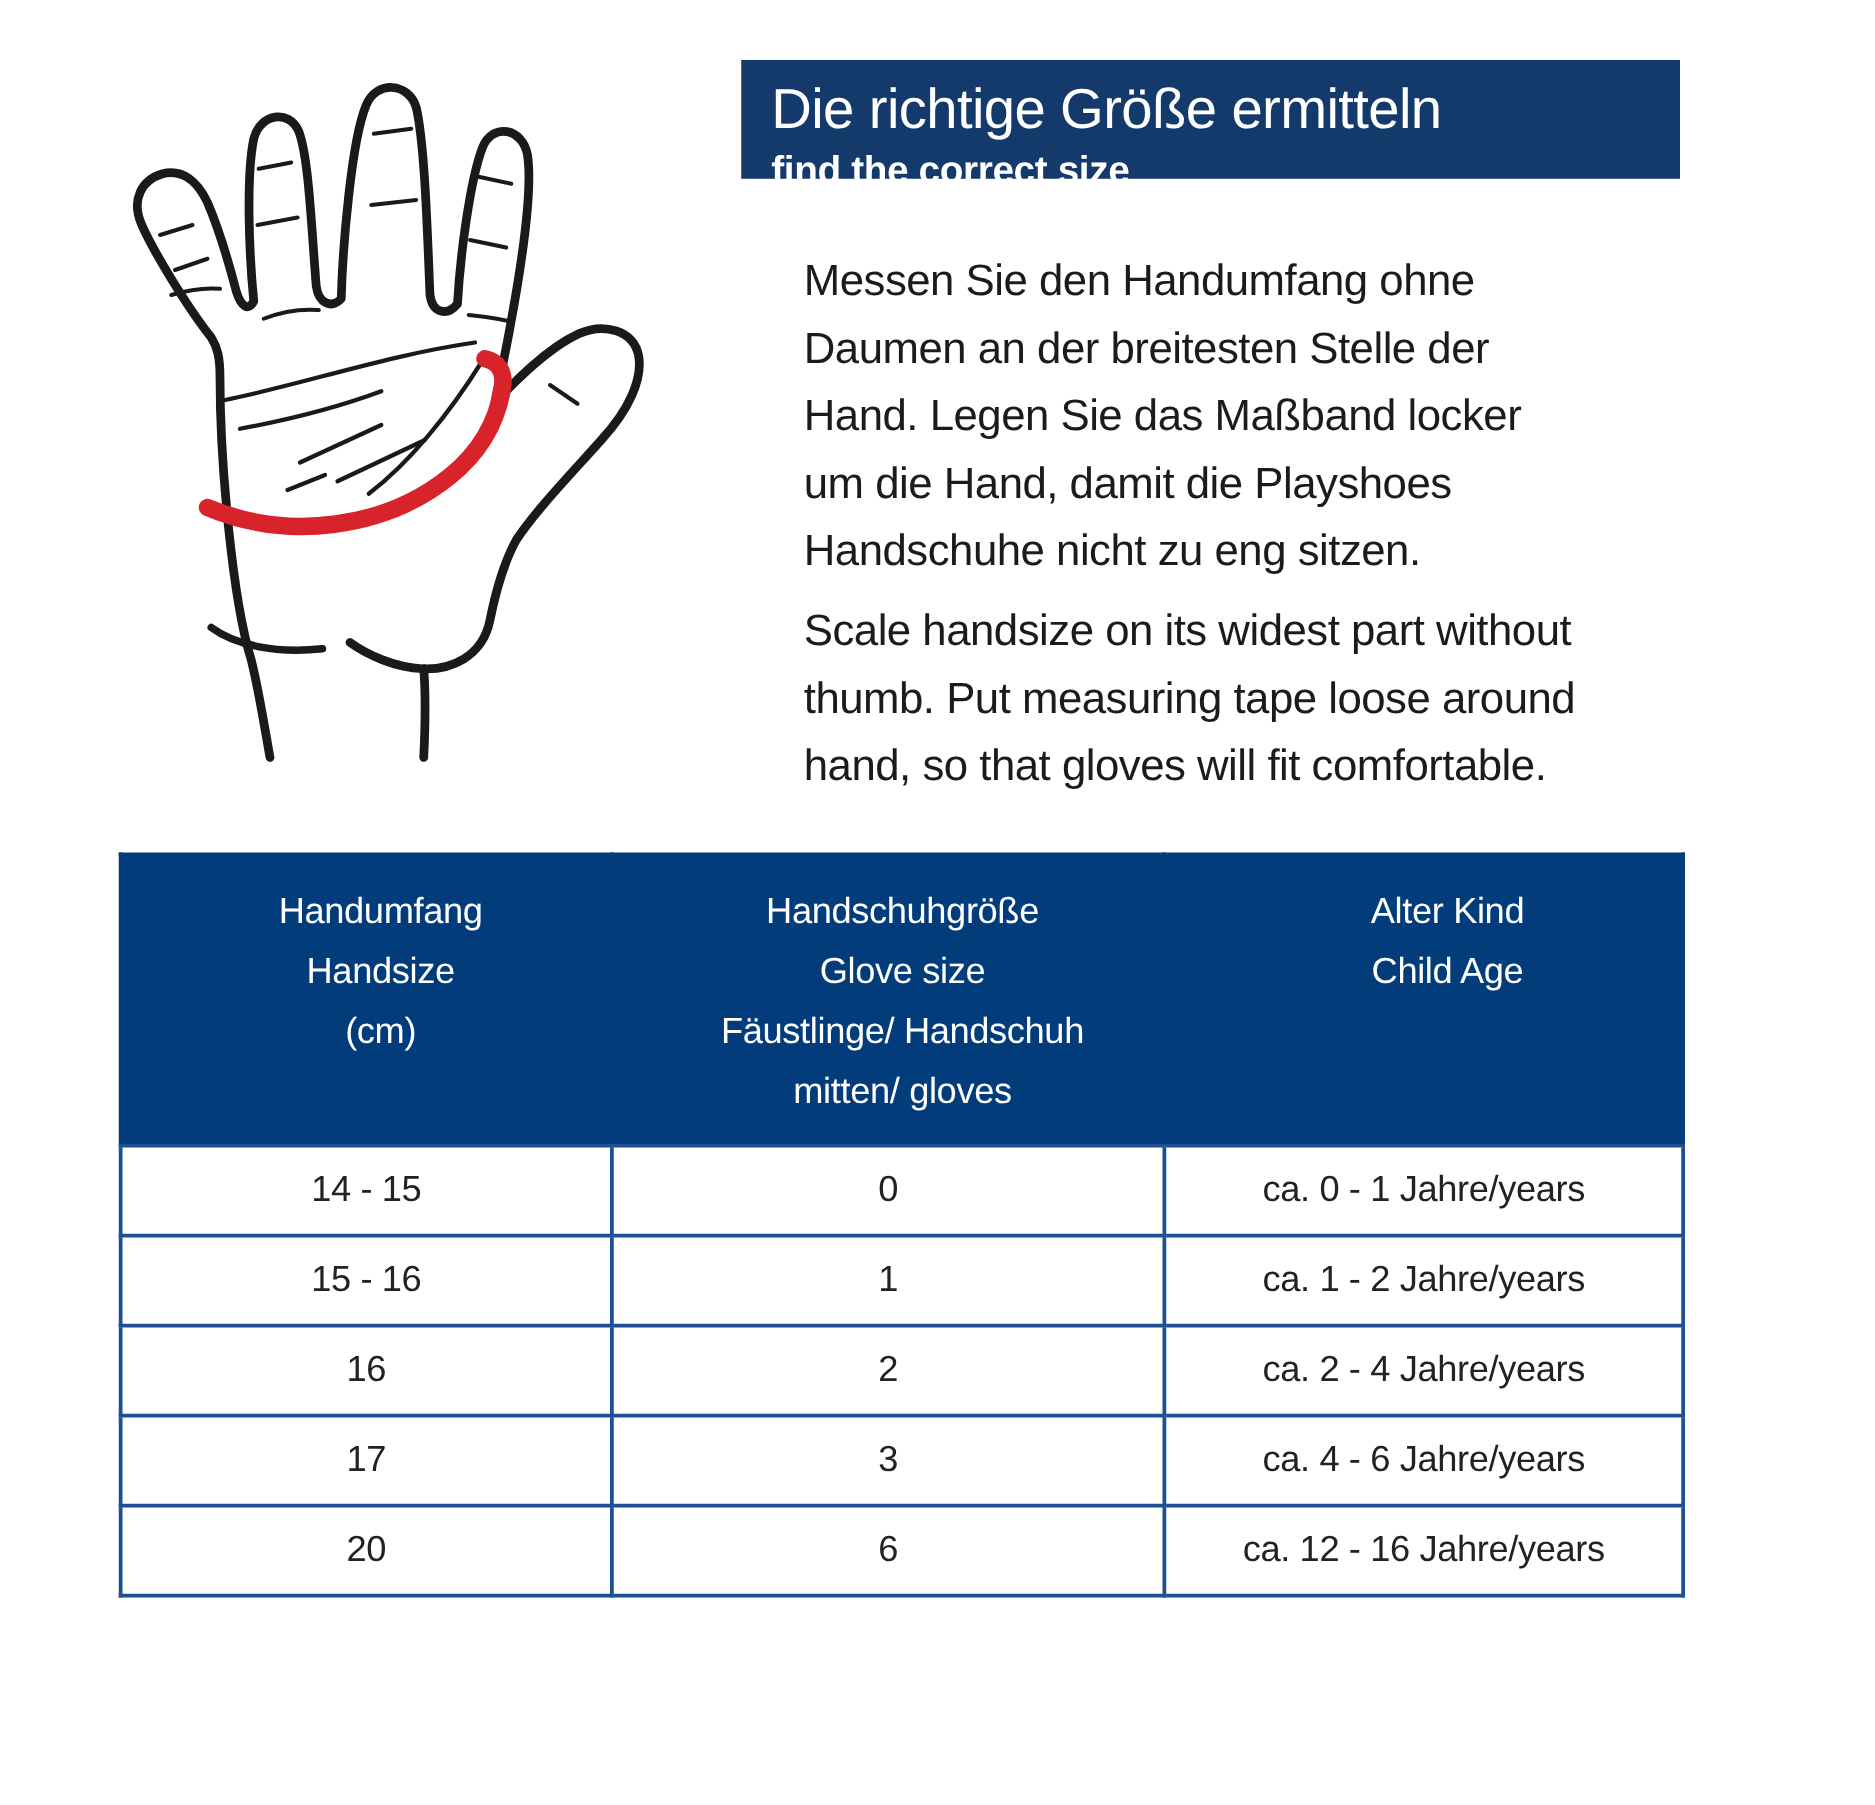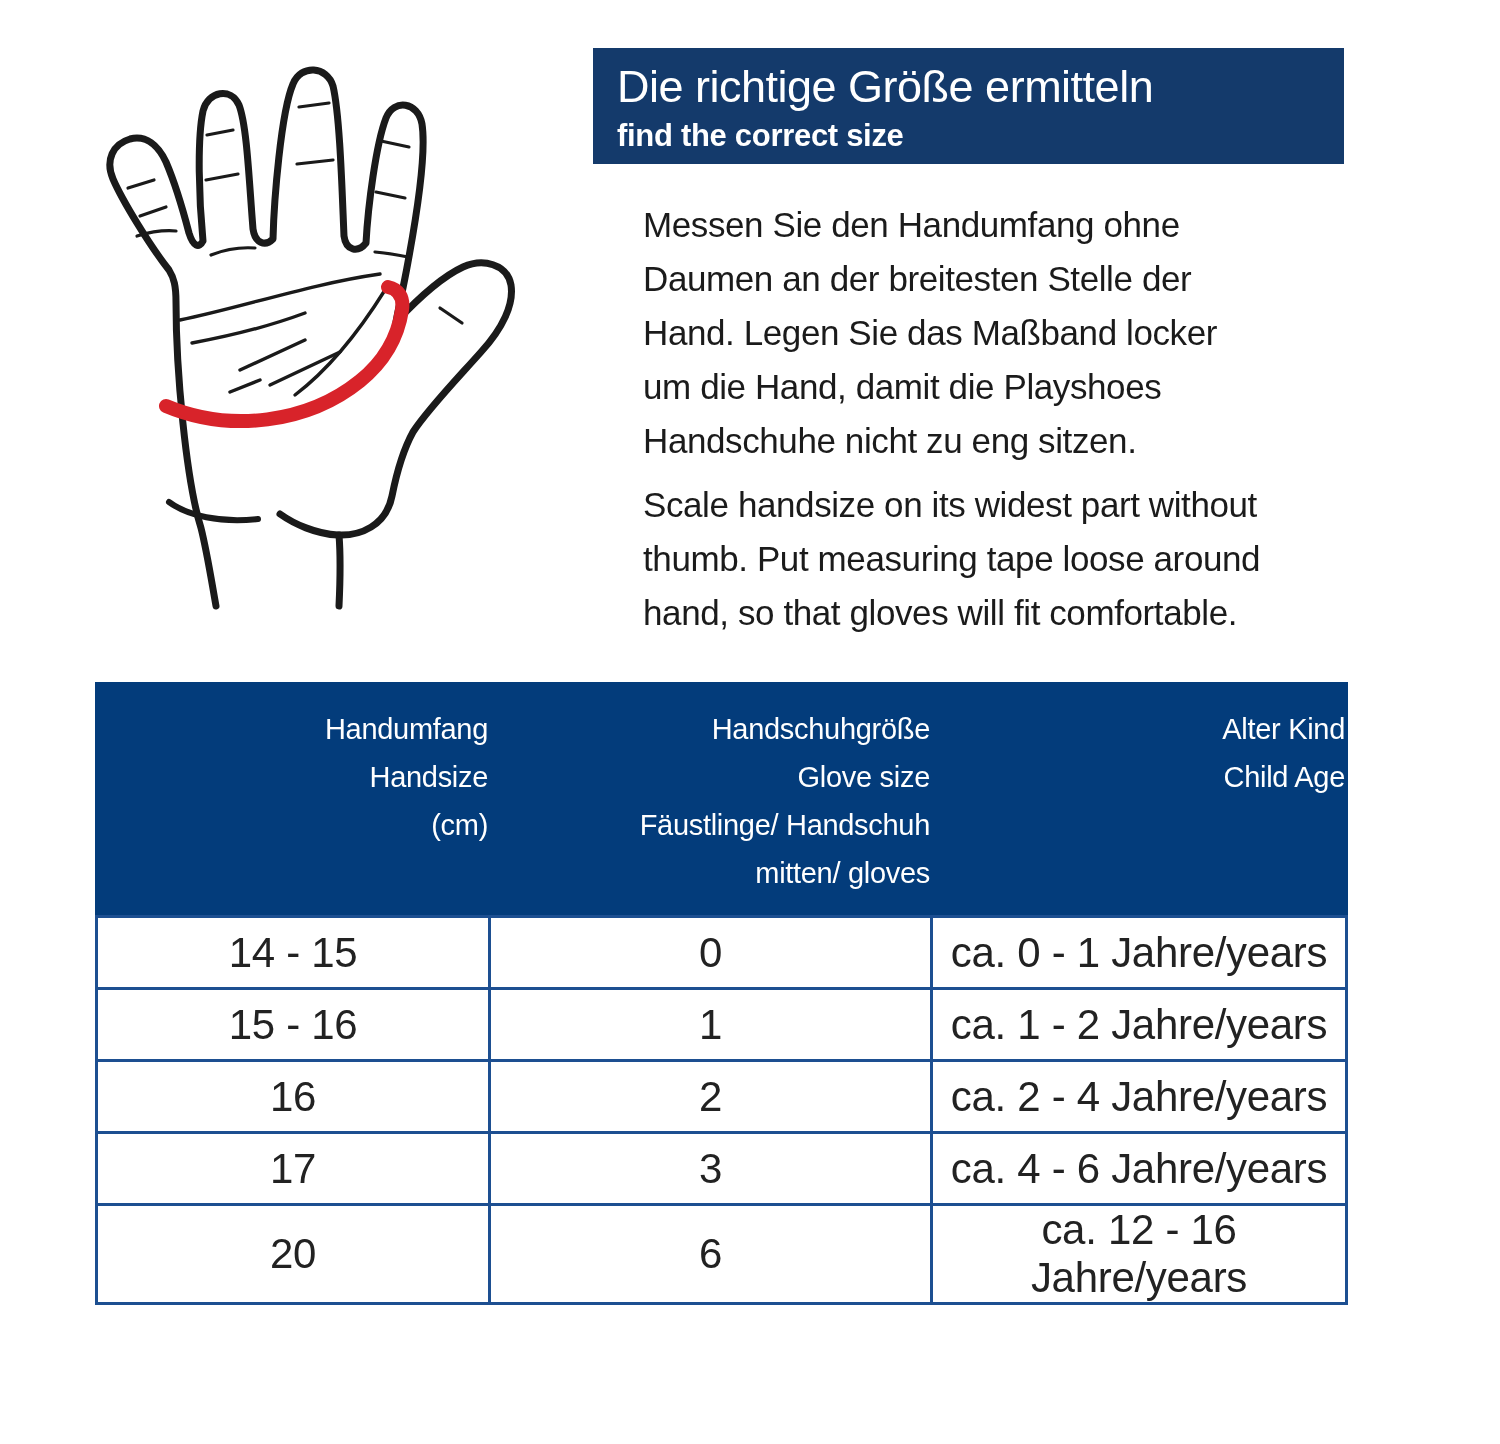--- a/index.html
+++ b/index.html
@@ -14,21 +14,21 @@
 
   
   .hand-figure {
     position: absolute; left: 80px; top: 40px;
     width: 480px; height: 600px;
   }
 
   
   .banner {
     position: absolute; left: 593px; top: 48px;
-    width: 751px; height: 116px;
+    width: 751px; height: 95px;
     background: #143a6b;
     color: #ffffff;
     padding: 12px 10px 0 24px;
   }
   .banner-title {
     font-size: 45px; line-height: 1.2; font-weight: normal;
     letter-spacing: -0.5px;
   }
   .banner-subtitle {
     font-size: 31px; line-height: 1.2; font-weight: bold;
@@ -56,33 +56,33 @@
   table.size-table {
     width: 1250px;
     border-collapse: collapse;
     table-layout: fixed;
   }
   table.size-table th {
     background: #033c7b;
     color: #ffffff;
     font-weight: normal;
     font-size: 29px; line-height: 48px;
-    text-align: right;
+    text-align: center;
     vertical-align: top;
     padding: 20px 0 18px 23px;
     white-space: pre-line;
     border: 3px solid #033c7b;
     border-bottom: 3px solid #1d4f91;
     letter-spacing: -0.3px;
   }
   table.size-table th.col-child-age { padding-left: 38px; }
   table.size-table td {
     background: #ffffff;
     color: #222222;
-    font-size: 42px;
+    font-size: 29px;
     text-align: center;
     vertical-align: middle;
     height: 72px;
     border: 3px solid #1d4f91;
     letter-spacing: -0.3px;
   }
   table.size-table { border: 3px solid #1d4f91; }
 </style>
 </head>
 <body>

